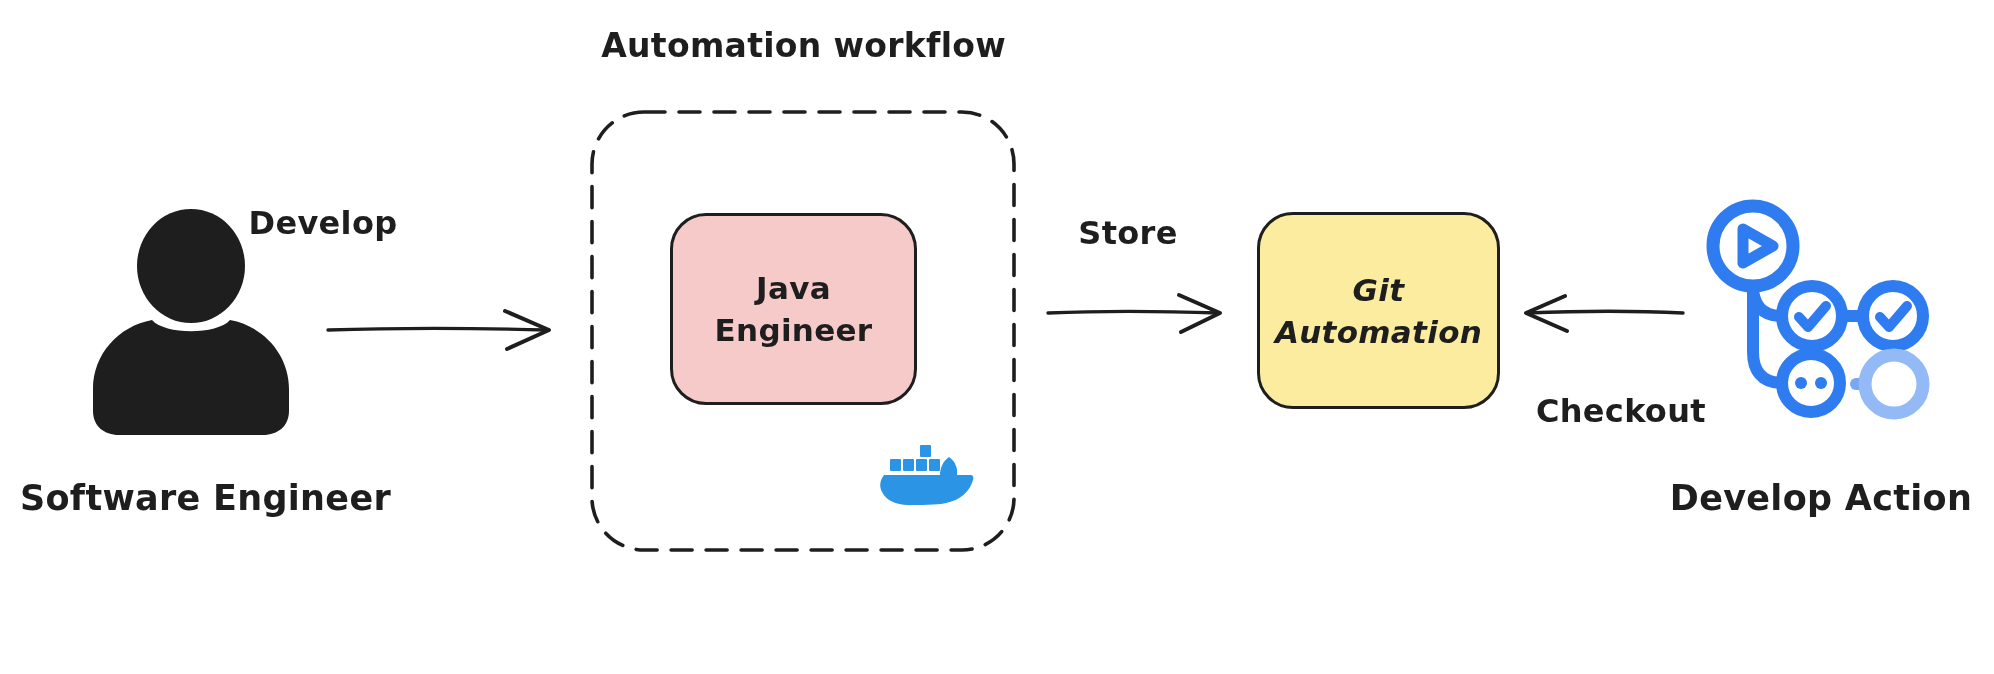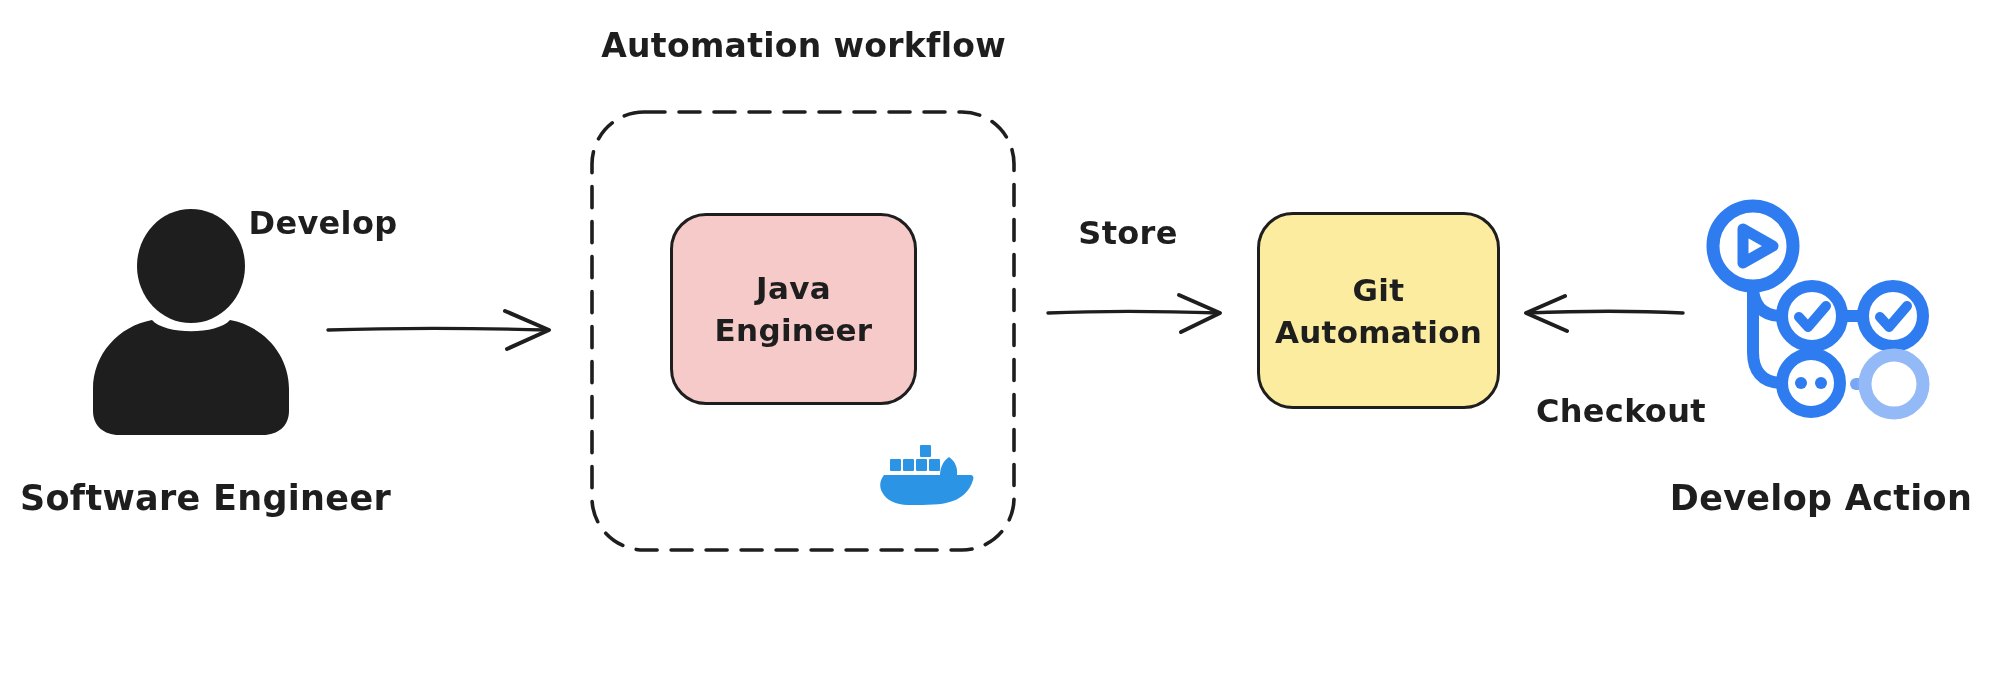--- a/index.html
+++ b/index.html
@@ -34,21 +34,21 @@
     align-items: center;
     justify-content: center;
     font-size: 31px;
     font-weight: 600;
     line-height: 42px;
     letter-spacing: 0.3px;
     color: var(--ink, #1e1e1e);
     box-sizing: border-box;
   }
   .java-box { background: var(--java-fill, #f7caca); align-items: center; }
-  .git-box  { background: var(--git-fill, #fbeca0); }
+  .git-box  { background: var(--git-fill, #fbeca0); font-style: italic; }
 
   
   .ink-stroke    { stroke: var(--ink, #1e1e1e); fill: none; stroke-linecap: round; stroke-linejoin: round; }
   .ink-fill      { fill: var(--ink, #1e1e1e); }
   .docker-fill   { fill: var(--docker-blue, #2496ed); }
   .gh-stroke     { stroke: var(--actions-blue, #2e7cf0); fill: none; stroke-linecap: round; stroke-linejoin: round; }
   .gh-fill       { fill: var(--actions-blue, #2e7cf0); }
   .gh-stroke-light { stroke: var(--actions-blue-light, #93b9f6); fill: none; stroke-linecap: round; }
   .gh-stroke-mid   { stroke: var(--actions-blue-mid, #7aa7f3); fill: none; stroke-linecap: round; }
 </style>

